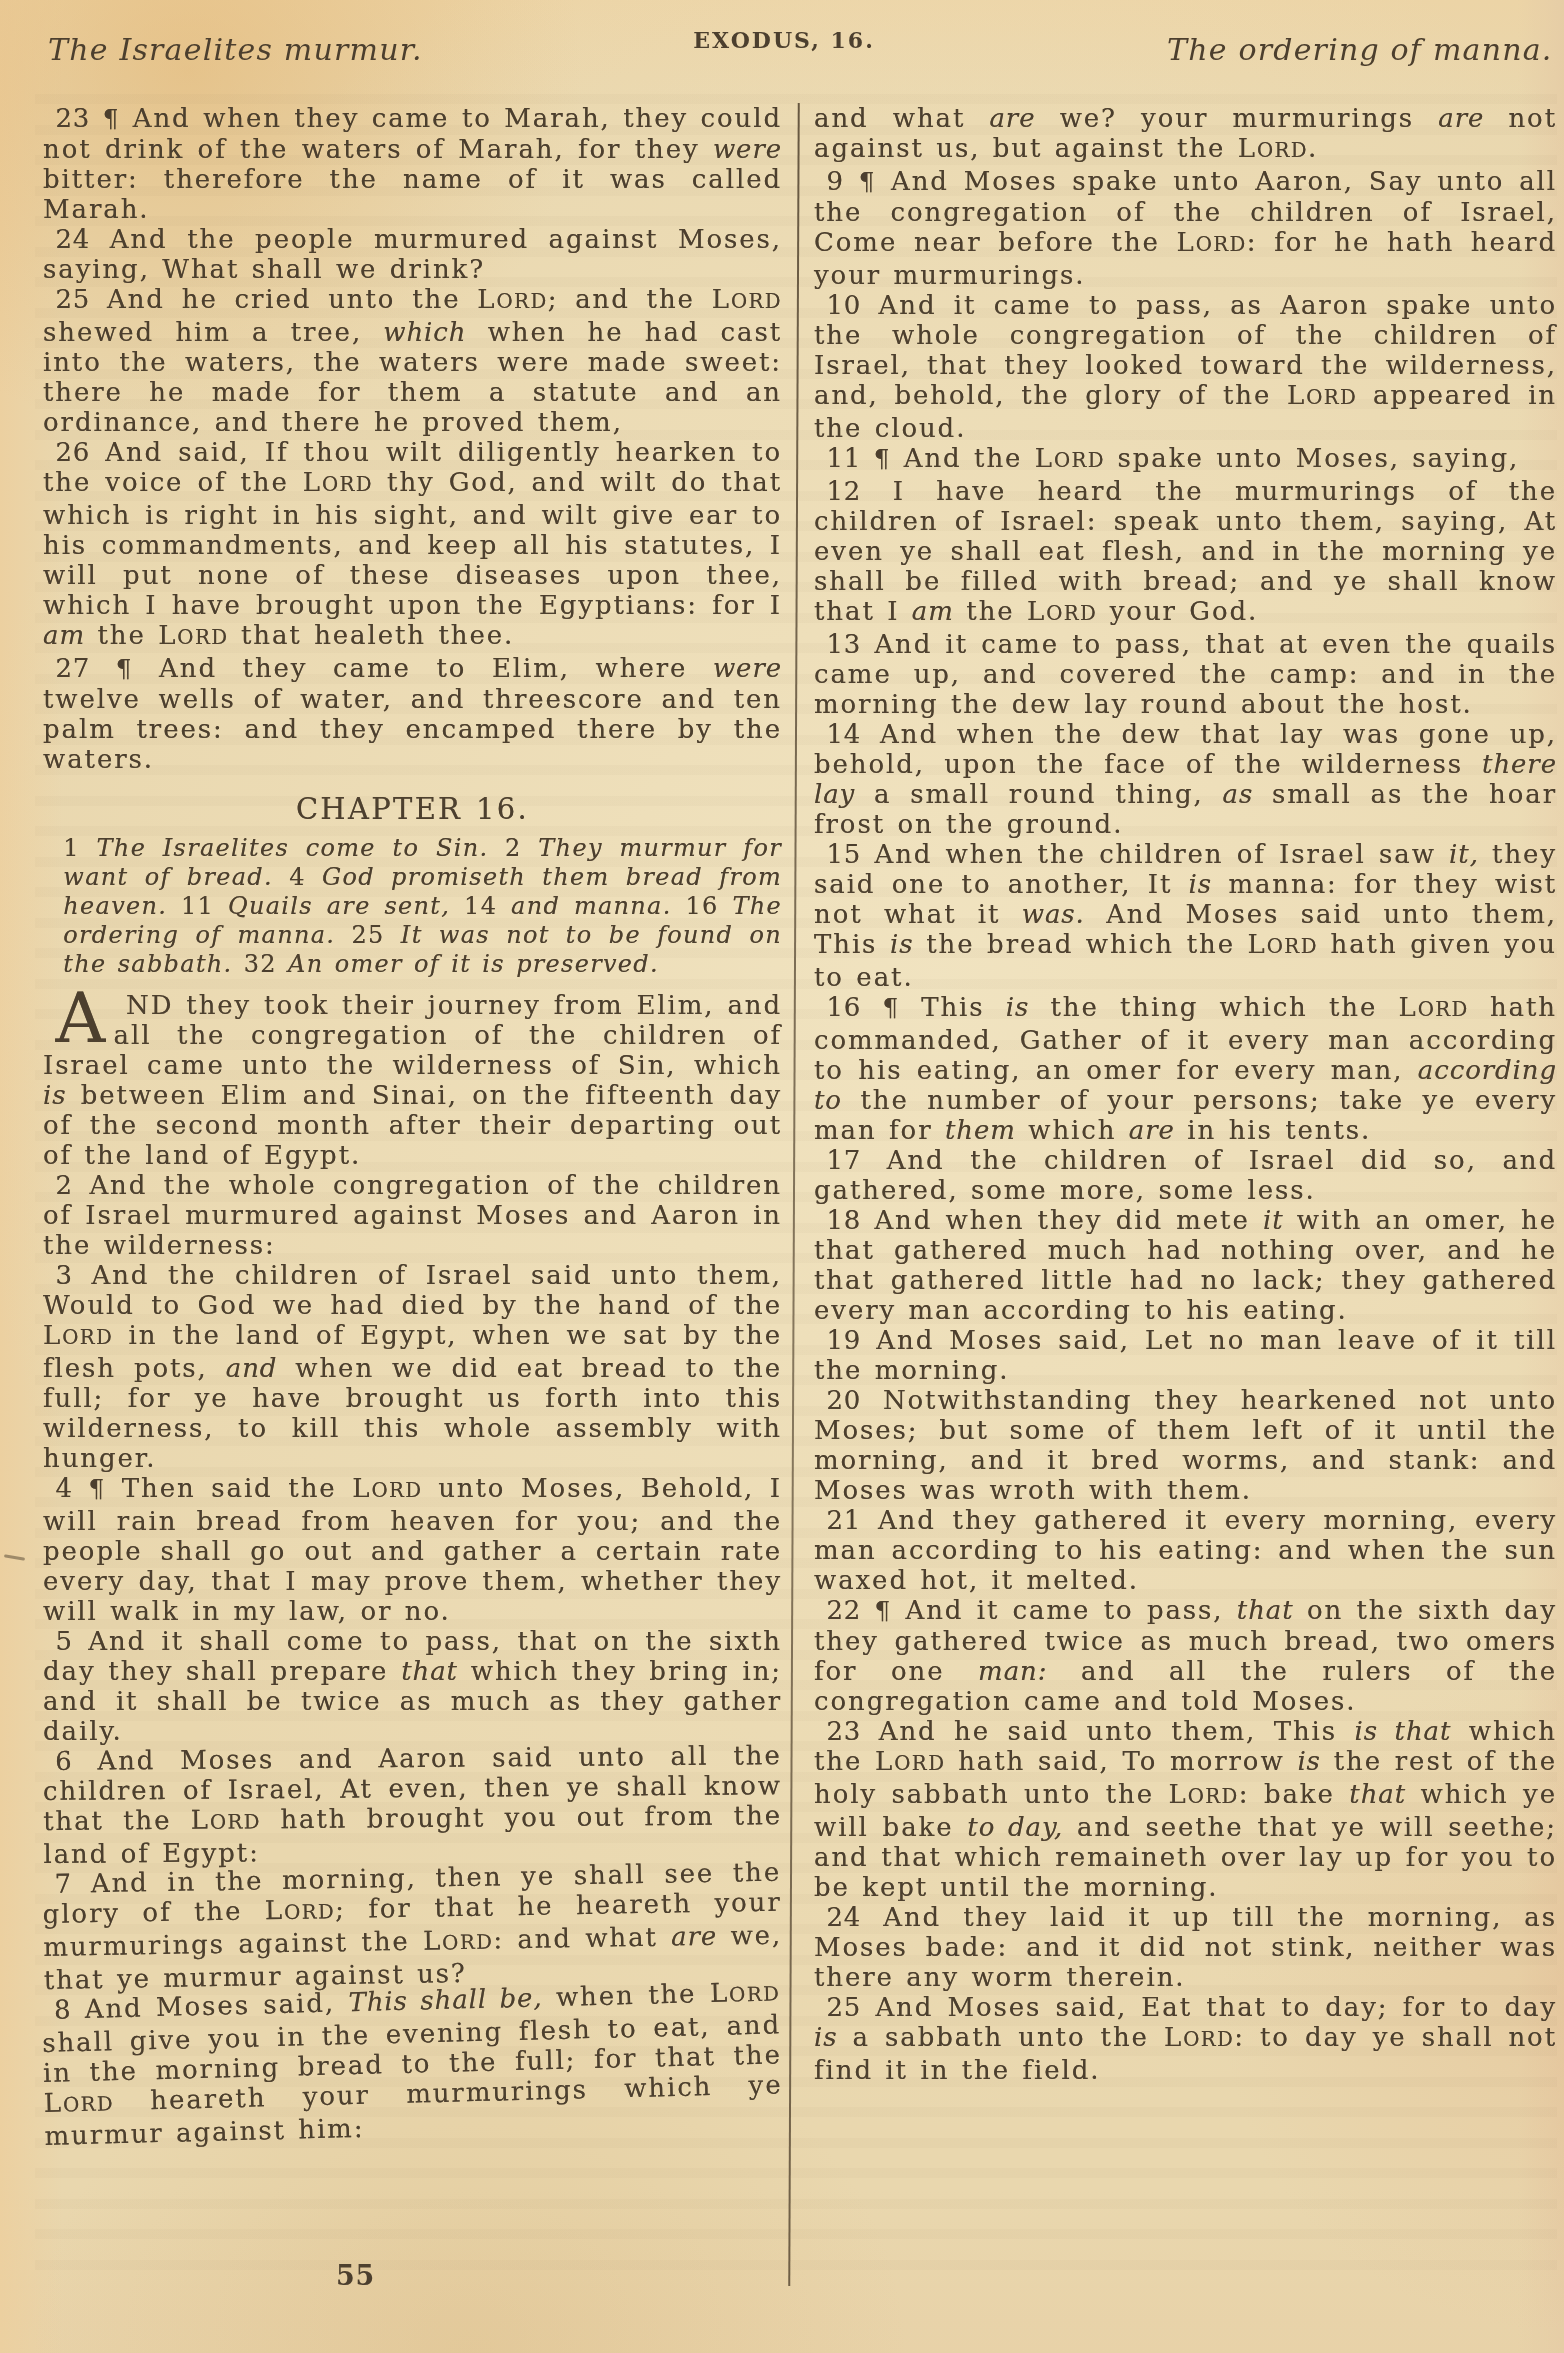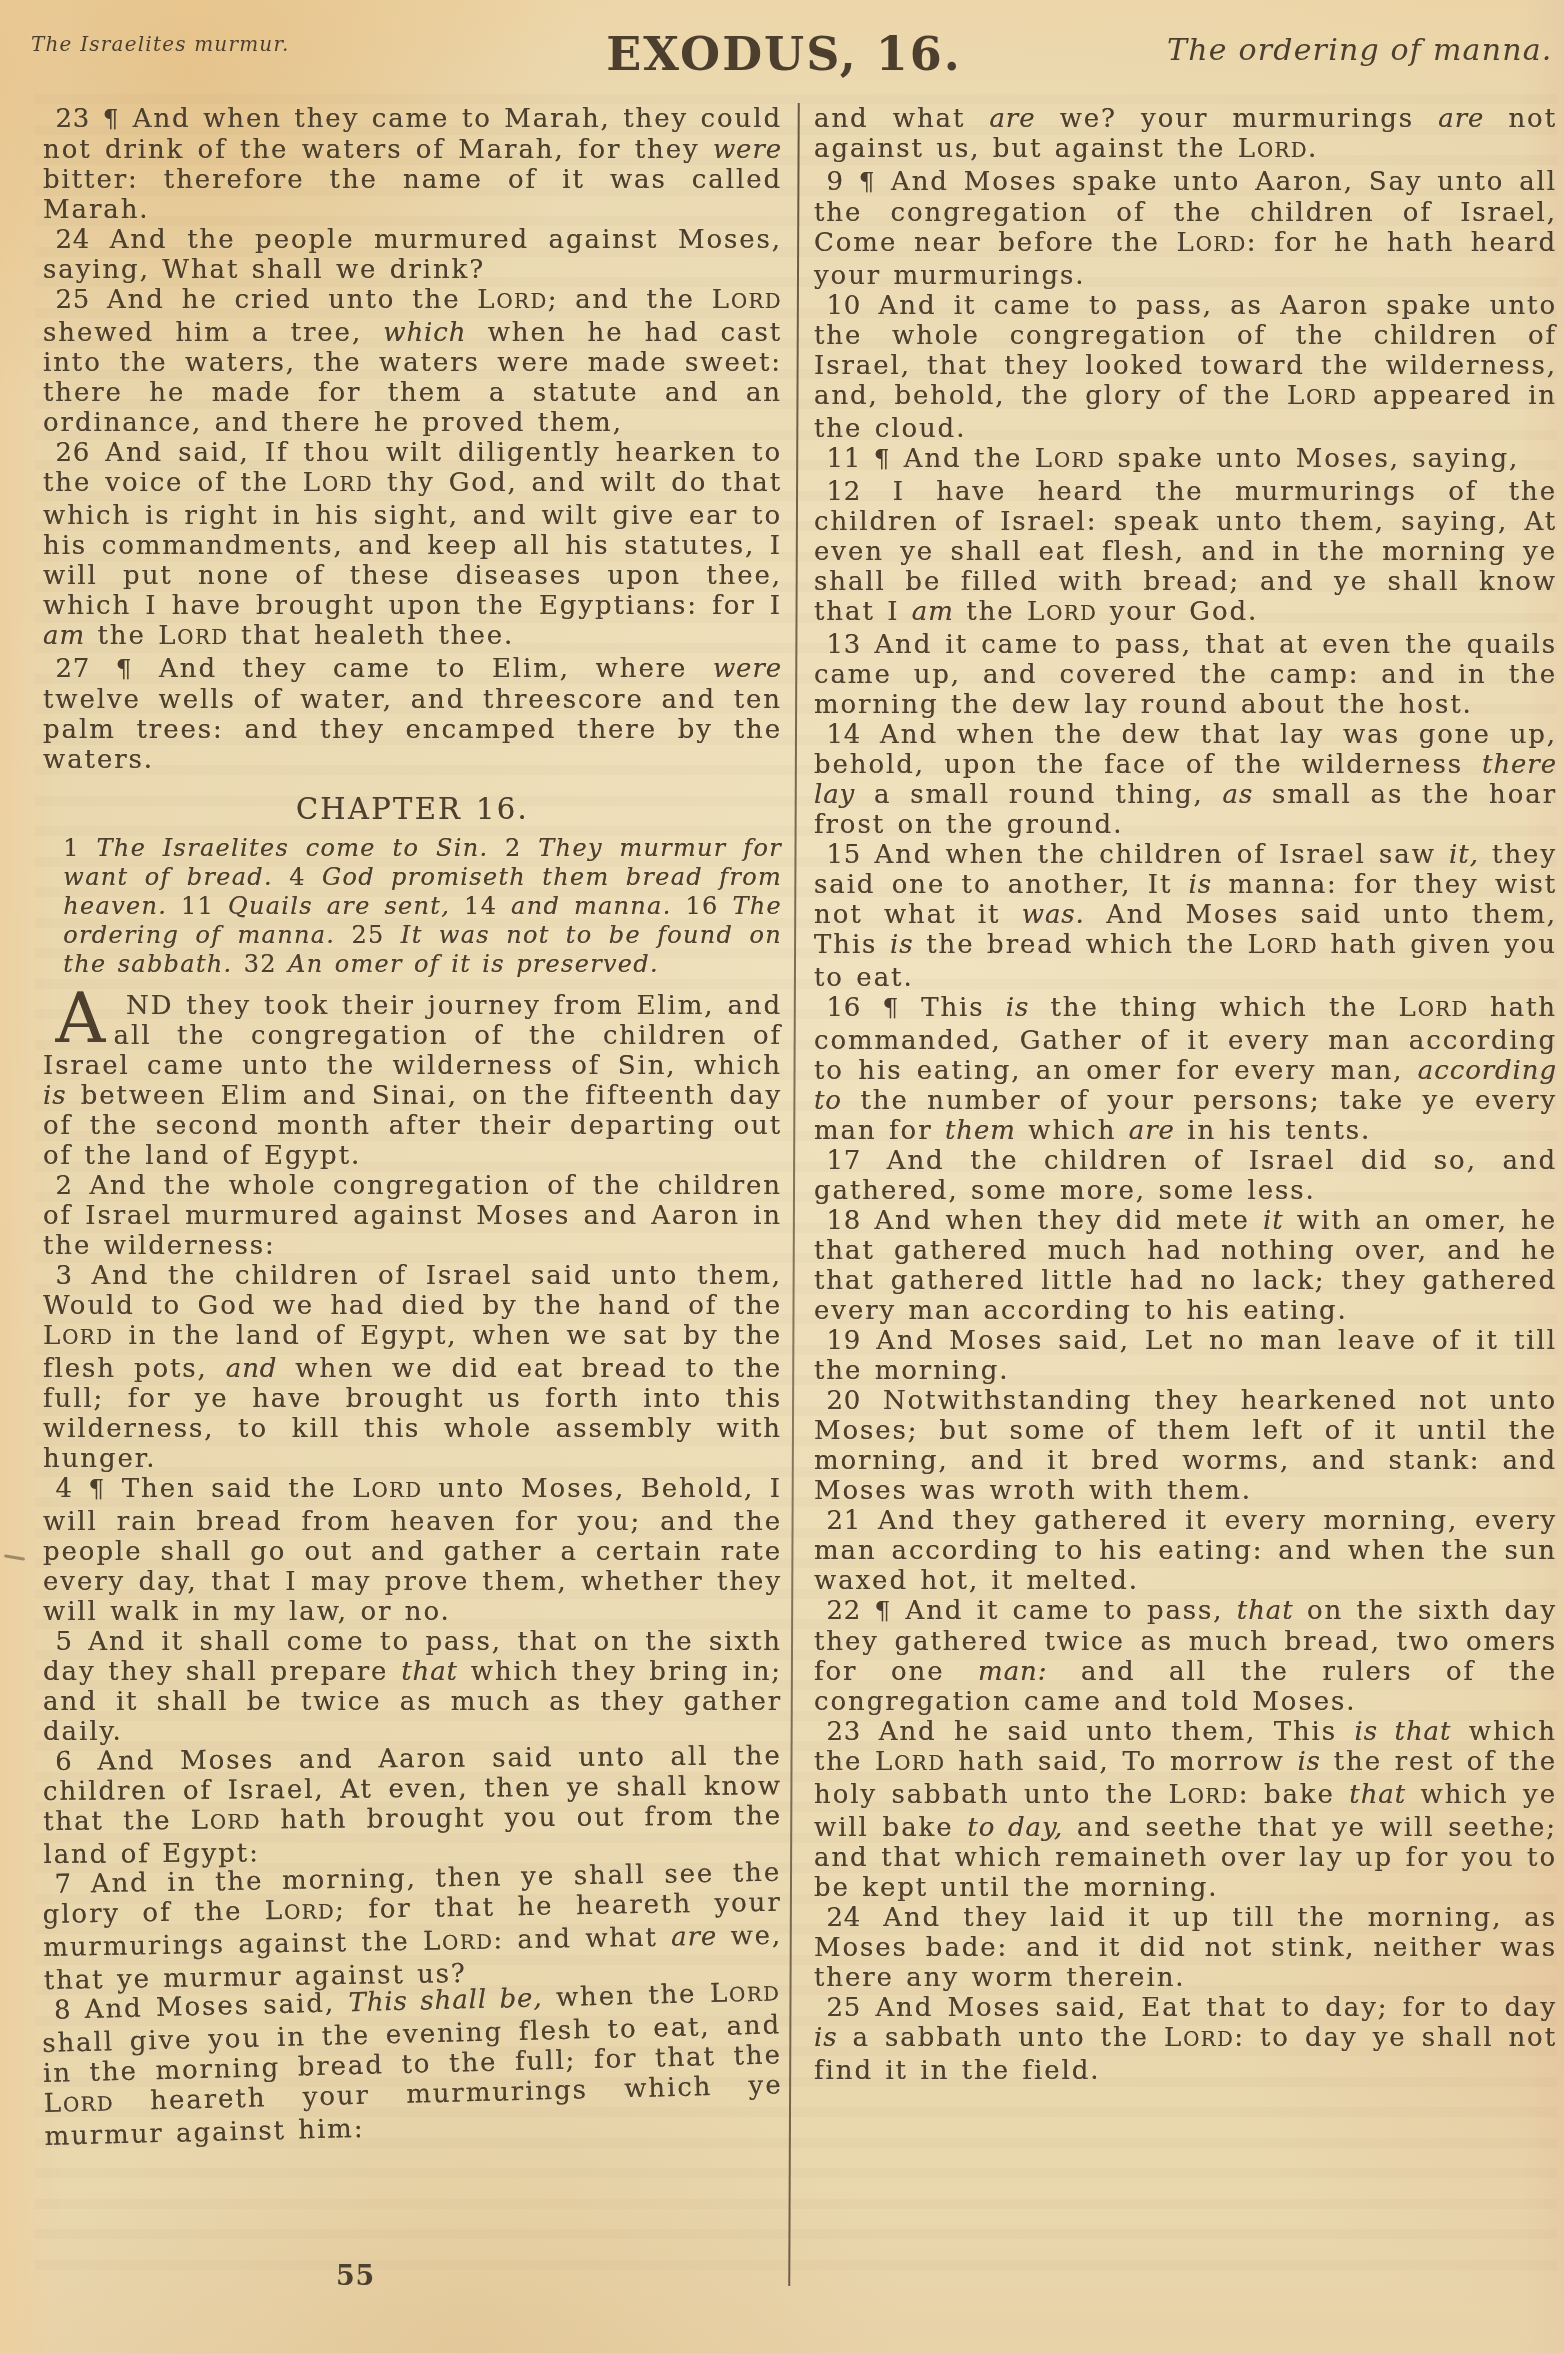--- a/index.html
+++ b/index.html
@@ -34,27 +34,27 @@
     background:repeating-linear-gradient(
       180deg,
       rgba(130,108,76,.040) 0px, rgba(130,108,76,.040) 10.2px,
       rgba(130,108,76,0) 10.2px, rgba(130,108,76,0) 30.5px);
     pointer-events:none;
   }
 
   .running-head{position:absolute;top:27px;width:100%;height:47px;}
   .rh{white-space:nowrap;}
   .rh-left{
-    position:absolute;left:31px;top:4.7px;
-    font-style:italic;font-size:20px;letter-spacing:1.2px;
+    position:absolute;left:48px;top:4.7px;
+    font-style:italic;font-size:30px;letter-spacing:1.2px;
   }
   .rh-center{
     position:absolute;left:784px;top:0;
     transform:translateX(-50%);
-    font-weight:bold;font-size:46px;letter-spacing:2px;
+    font-weight:bold;font-size:22px;letter-spacing:2px;
   }
   .rh-right{
     position:absolute;right:12.5px;top:4.7px;
     font-style:italic;font-size:30px;letter-spacing:1.2px;
   }
 
   .divider{
     position:absolute;left:793px;top:103px;
     width:2.3px;height:2183px;
     background:linear-gradient(to bottom, rgba(80,65,45,.85) 0%, rgba(80,65,45,.65) 60%, rgba(80,65,45,.8) 100%);

